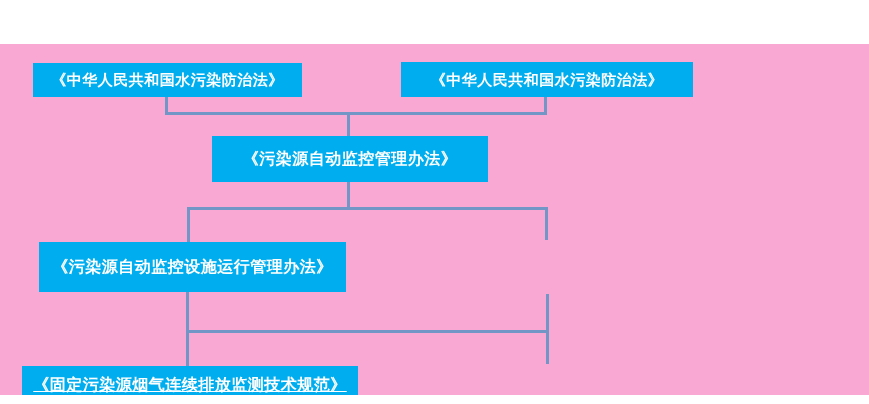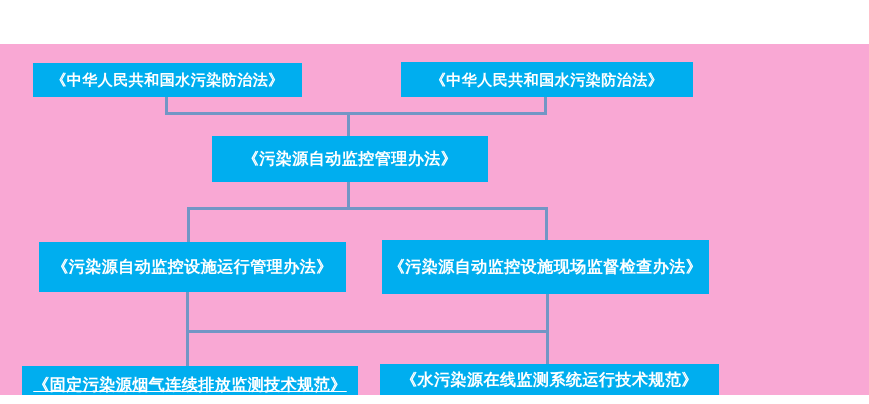--- a/index.html
+++ b/index.html
@@ -62,24 +62,22 @@
 <body style="background: rgb(255, 255, 255);">
 
 <div class="canvas">
 
   <div class="node" id="n-water-law">《中华人民共和国水污染防治法》</div>
   <div class="node" id="n-air-law">《中华人民共和国水污染防治法》</div>
 
   <div class="node" id="n-auto-measures">《污染源自动监控管理办法》</div>
 
   <div class="node" id="n-operation">《污染源自动监控设施运行管理办法》</div>
-  <div class="node" id="n-inspection">《污染源自动监控设施现场监督检查办法》</div>
 
   <div class="node" id="n-flue-gas">《固定污染源烟气连续排放监测技术规范》</div>
-  <div class="node" id="n-water-online">《水污染源在线监测系统运行技术规范》</div>
 
   <div class="line" id="l-v1"></div>
   <div class="line" id="l-v2"></div>
   <div class="line" id="l-h1"></div>
   <div class="line" id="l-v3"></div>
   <div class="line" id="l-v4"></div>
   <div class="line" id="l-h2"></div>
   <div class="line" id="l-v5"></div>
   <div class="line" id="l-v6"></div>
   <div class="line" id="l-v7"></div>

